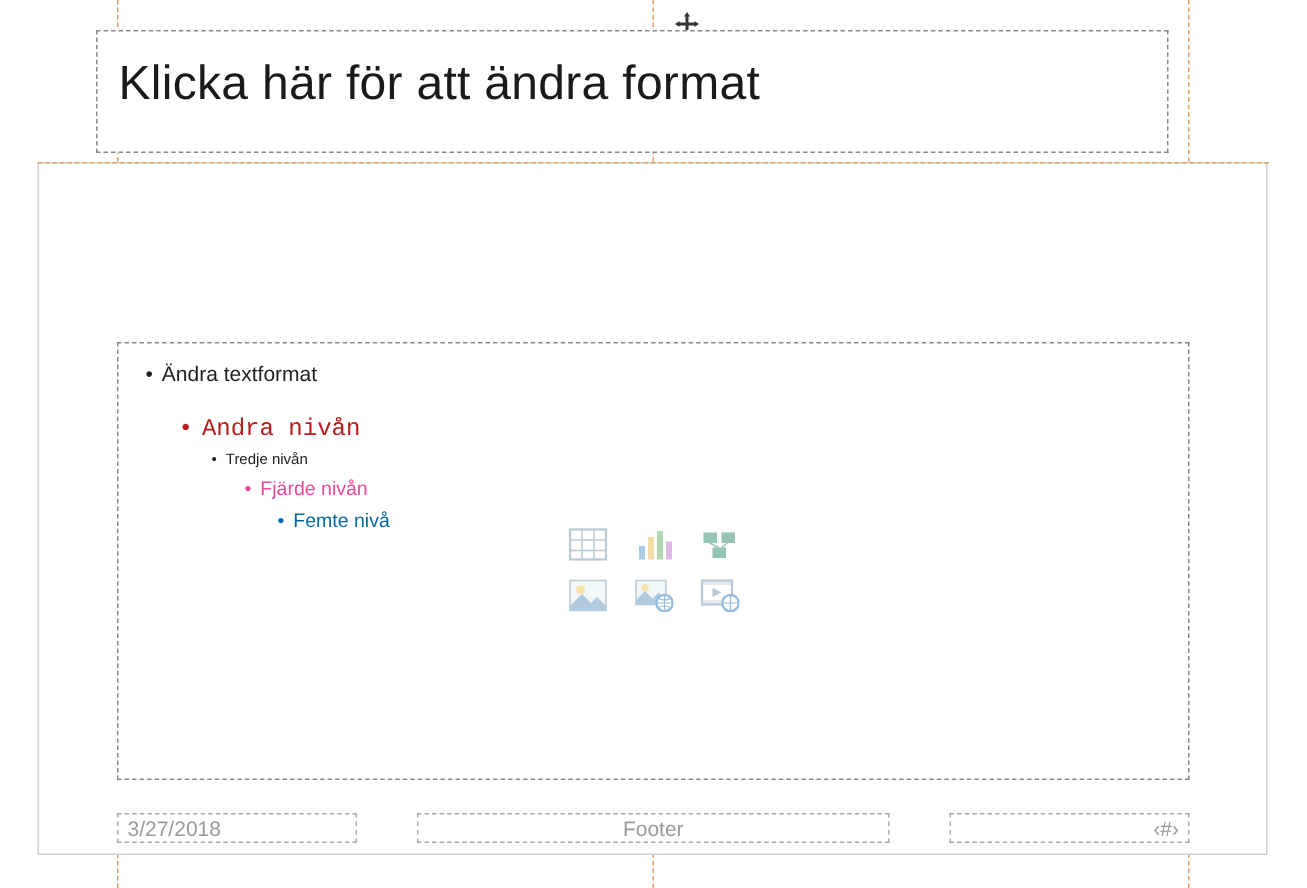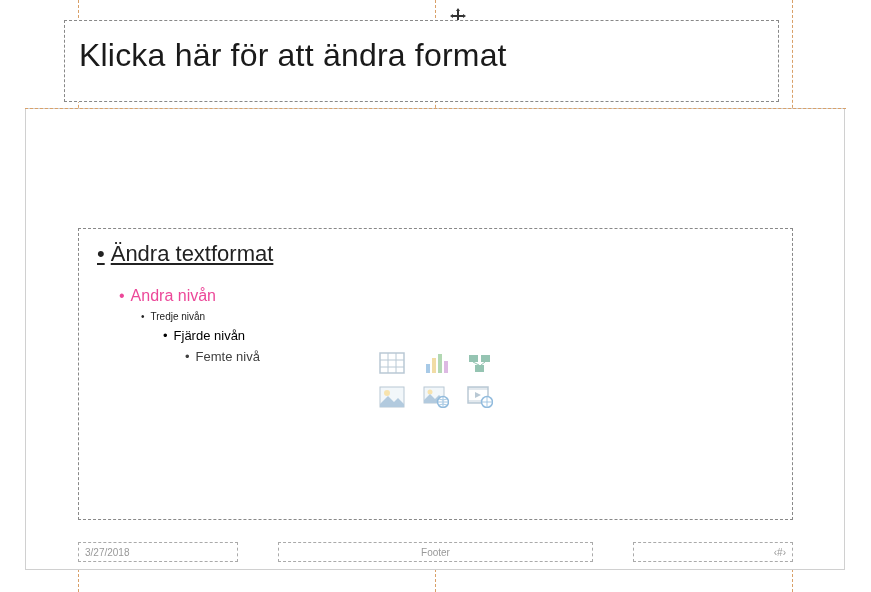--- a/index.html
+++ b/index.html
@@ -72,25 +72,25 @@
       width: 715px;
       height: 292px;
       border: 1px dashed #888;
       background: #ffffff;
       padding: 10px 14px;
       cursor: text;
     }
     .content-placeholder ul {
       list-style: none;
     }
-    .lvl1 { font-size: 22px; color: #222; margin: 2px 0 20px 4px; text-decoration: underline; }
-    .lvl2 { font-size: 16px; color: #ec4899; margin: 6px 0 4px 26px; }
+    .lvl1 { font-size: 14px; color: #222; margin: 2px 0 20px 4px; }
+    .lvl2 { font-size: 16px; color: #b91c1c; margin: 6px 0 4px 26px; font-family: Liberation Mono, monospace; }
     .lvl3 { font-size: 10px; color: #222; margin: 6px 0 4px 48px; }
-    .lvl4 { font-size: 13px; color: #000000; margin: 6px 0 4px 70px; }
-    .lvl5 { font-size: 13px; color: #404040; margin: 6px 0 4px 92px; }
+    .lvl4 { font-size: 13px; color: #ec4899; margin: 6px 0 4px 70px; }
+    .lvl5 { font-size: 13px; color: #0369a1; margin: 6px 0 4px 92px; }
     .bullet::before {
       content: "•";
       margin-right: 6px;
     }
     
     .content-icons {
       position: absolute;
       left: 50%;
       top: 120px;
       transform: translateX(-50%);
@@ -110,21 +110,21 @@
       left: 78px;
       top: 542px;
       width: 715px;
       height: 20px;
       display: flex;
       gap: 40px;
     }
     .footer-box {
       border: 1px dashed #aaa;
       height: 20px;
-      font-size: 10px;
+      font-size: 14px;
       color: #999;
       display: flex;
       align-items: center;
       padding: 0 6px;
       background: #fff;
     }
     .footer-date  { width: 160px; justify-content: flex-start; }
     .footer-mid   { flex: 1; justify-content: center; text-align: center; }
     .footer-num   { width: 160px; justify-content: flex-end; }
   </style>

